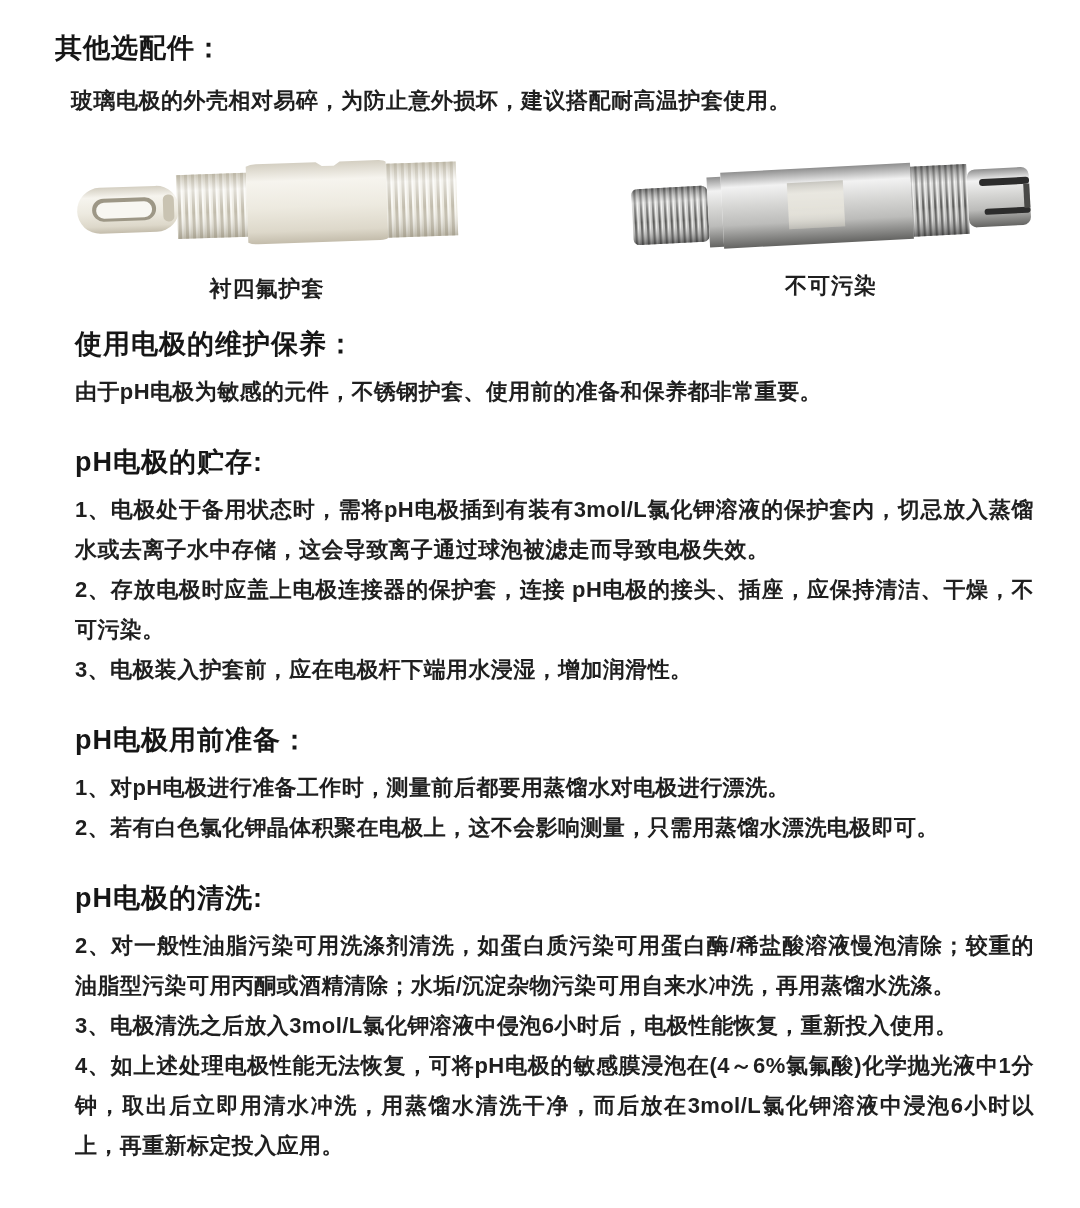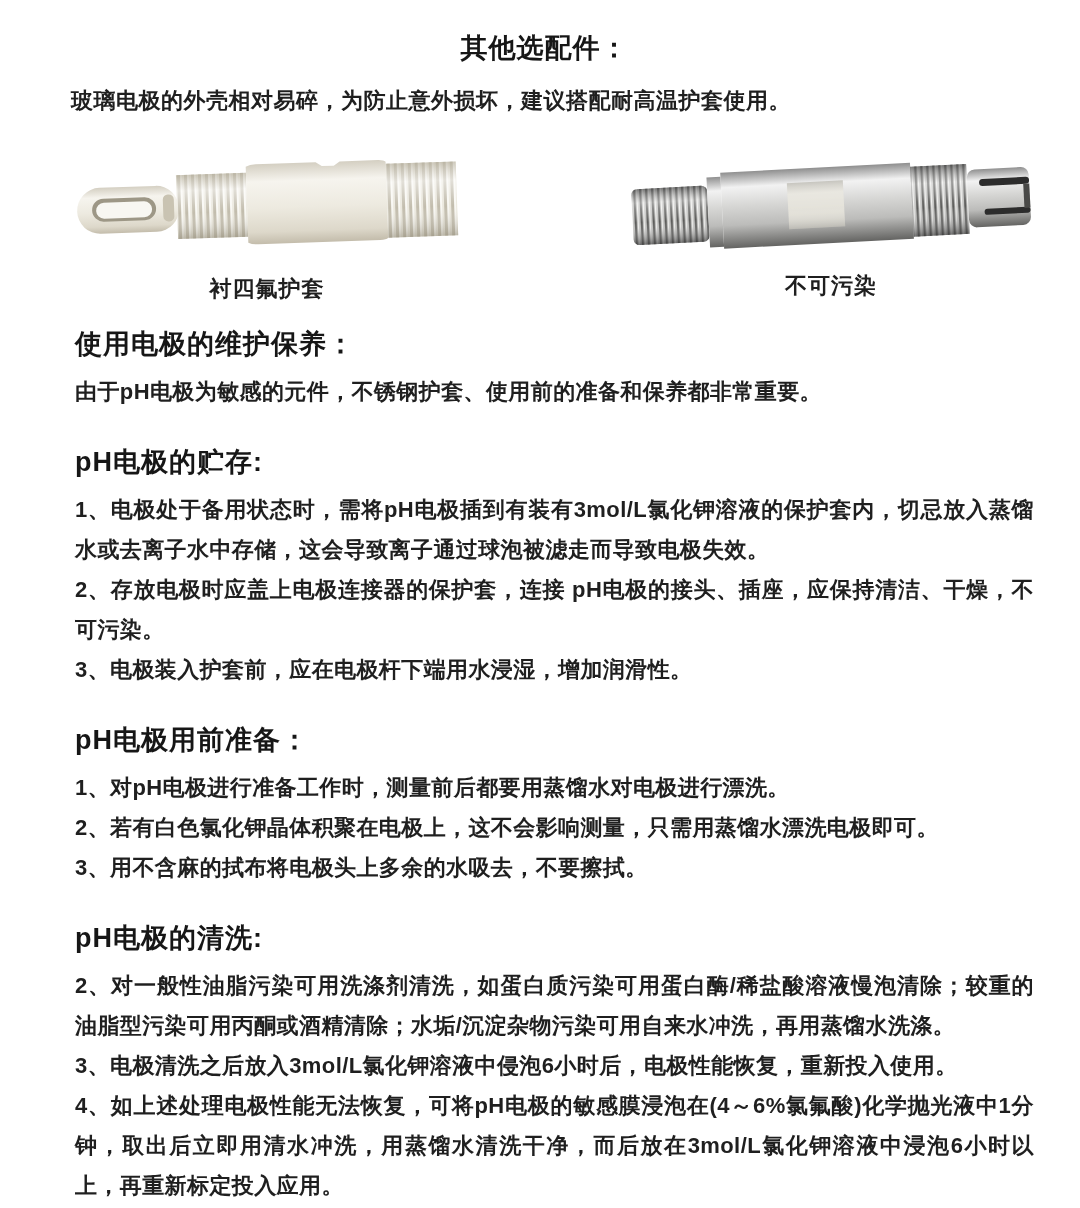--- a/index.html
+++ b/index.html
@@ -18,21 +18,20 @@
     box-sizing: border-box;
     width: 1080px;
     padding: 30px 46px 0 55px;
   }
   .page-title {
     font-size: 27px;
     font-weight: 700;
     letter-spacing: 1px;
     margin: 0 0 20px 0;
     color: #161616;
-    text-align: center;
   }
   .intro-text {
     font-size: 22px;
     font-weight: 600;
     margin: 16px;
     letter-spacing: 0.5px;
   }
   .figures {
     display: flex;
     justify-content: space-between;
@@ -184,21 +183,20 @@
       <h2>pH电极的贮存:</h2>
       <p>1、电极处于备用状态时，需将pH电极插到有装有3mol/L氯化钾溶液的保护套内，切忌放入蒸馏水或去离子水中存储，这会导致离子通过球泡被滤走而导致电极失效。</p>
       <p>2、存放电极时应盖上电极连接器的保护套，连接 pH电极的接头、插座，应保持清洁、干燥，不可污染。</p>
       <p>3、电极装入护套前，应在电极杆下端用水浸湿，增加润滑性。</p>
     </section>
 
     <section class="section">
       <h2>pH电极用前准备：</h2>
       <p>1、对pH电极进行准备工作时，测量前后都要用蒸馏水对电极进行漂洗。</p>
       <p>2、若有白色氯化钾晶体积聚在电极上，这不会影响测量，只需用蒸馏水漂洗电极即可。</p>
-      <p>3、用不含麻的拭布将电极头上多余的水吸去，不要擦拭。</p>
     </section>
 
     <section class="section">
       <h2>pH电极的清洗:</h2>
       <p>2、对一般性油脂污染可用洗涤剂清洗，如蛋白质污染可用蛋白酶/稀盐酸溶液慢泡清除；较重的油脂型污染可用丙酮或酒精清除；水垢/沉淀杂物污染可用自来水冲洗，再用蒸馏水洗涤。</p>
       <p>3、电极清洗之后放入3mol/L氯化钾溶液中侵泡6小时后，电极性能恢复，重新投入使用。</p>
       <p>4、如上述处理电极性能无法恢复，可将pH电极的敏感膜浸泡在(4～6%氯氟酸)化学抛光液中1分钟，取出后立即用清水冲洗，用蒸馏水清洗干净，而后放在3mol/L氯化钾溶液中浸泡6小时以上，再重新标定投入应用。</p>
 
     </section>
 

